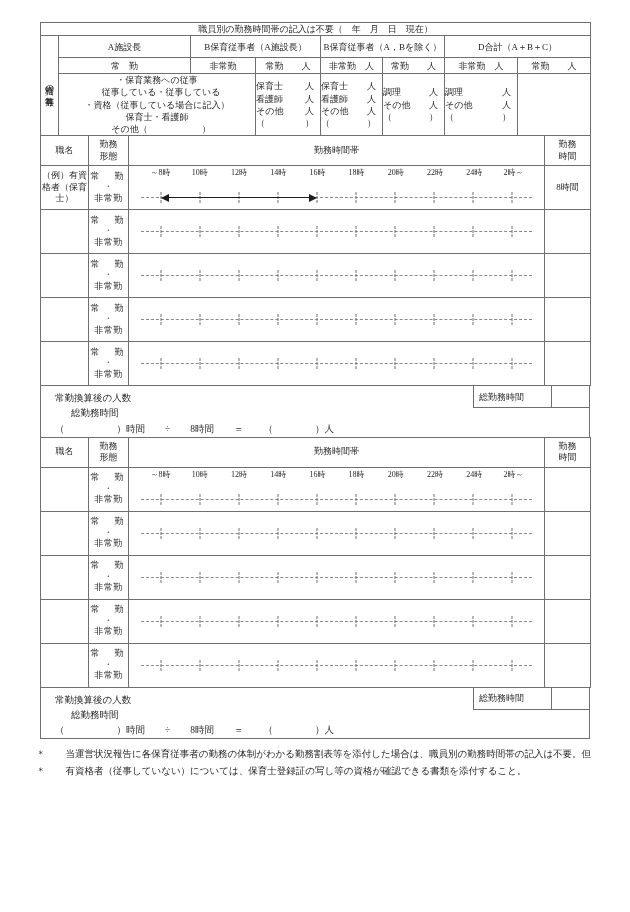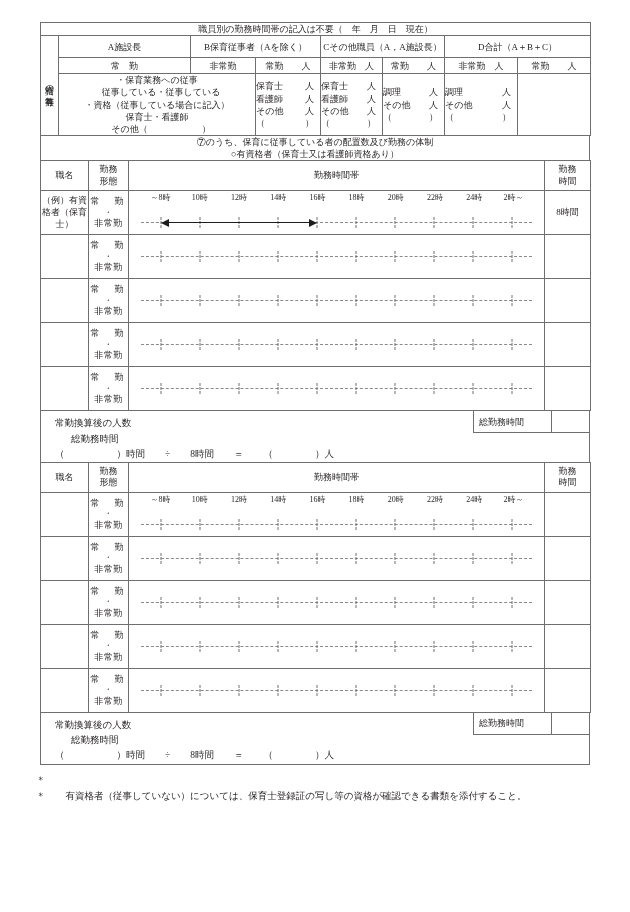--- a/index.html
+++ b/index.html
@@ -161,22 +161,22 @@
     </colgroup>
     <tbody>
         <tr>
       <td colspan="9" class="lead">職員別の勤務時間帯の記入は不要（　年　月　日　現在）</td>
     </tr>
     <tr>
       <td rowspan="3" class="vcap">
         <span>資格の有無等</span>
       </td>
       <td colspan="2" class="grp">A施設長</td>
-      <td colspan="2" class="grp">B保育従事者（Aを除く）</td>
-      <td colspan="2" class="grp">Cその他職員（A，A施設長）</td>
+      <td colspan="2" class="grp">B保育従事者（A施設長）</td>
+      <td colspan="2" class="grp">B保育従事者（A，Bを除く）</td>
       <td colspan="2" class="grp">D合計（A＋B＋C）</td>
     </tr>
     <tr>
       <td colspan="2" class="sub">常　勤</td>
       <td class="sub">非常勤</td>
       <td class="sub">常勤　　人</td>
       <td class="sub">非常勤　人</td>
       <td class="sub">常勤　　人</td>
       <td class="sub">非常勤　人</td>
       <td class="sub">常勤　　人</td>
@@ -252,30 +252,20 @@
               <span>（</span>
               <span>）</span>
             </div>
       </td>
       <td class="listcell"></td>
       <td class="listcell"></td>
     </tr>
   </tbody>
     </table>
 
-  <table class="frm" style="margin-top:-1px">
-    <tbody>
-        <tr>
-      <td class="lead">
-        <div>⑦のうち、保育に従事している者の配置数及び勤務の体制</div>
-        <div>○有資格者（保育士又は看護師資格あり）</div>
-      </td>
-    </tr>
-  </tbody>
-    </table>
 
   <table class="sched" style="margin-top:-1px">
     <colgroup>
         <col style="width:48px">
         <col style="width:40px">
         <col style="width:416px">
         <col style="width:46px">
       </colgroup>
     <tbody>
         <tr>
@@ -631,20 +621,21 @@
             </table>
       </td>
     </tr>
   </tbody>
     </table>
 
   <div class="notes">
     <div class="nrow">
       <div class="ast">＊</div>
       <div class="ntxt">
+        <div>　当運営状況報告に各保育従事者の勤務の体制がわかる勤務割表等を添付した場合は、職員別の勤務時間帯の記入は不要。但</div>
       </div>
     </div>
     <div class="nrow">
       <div class="ast">＊</div>
       <div class="ntxt">
         <div>　有資格者（従事していない）については、保育士登録証の写し等の資格が確認できる書類を添付すること。</div>
       </div>
     </div>
   </div>
 

